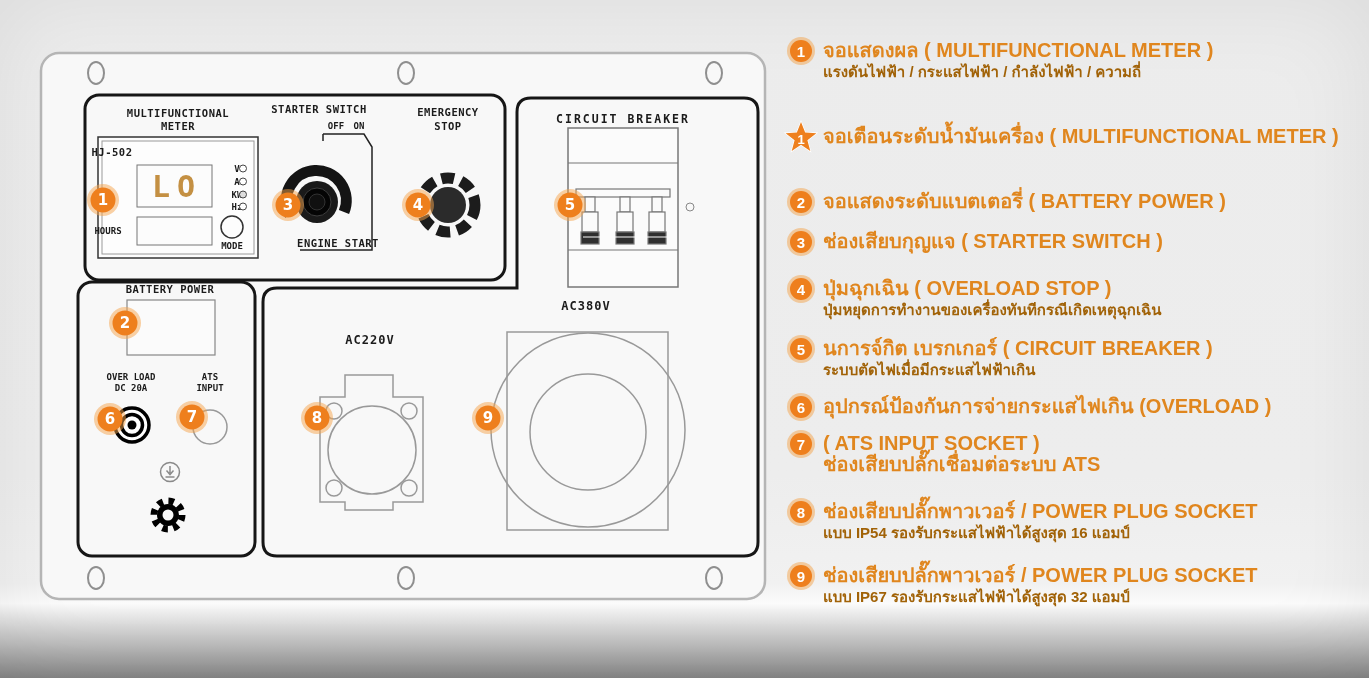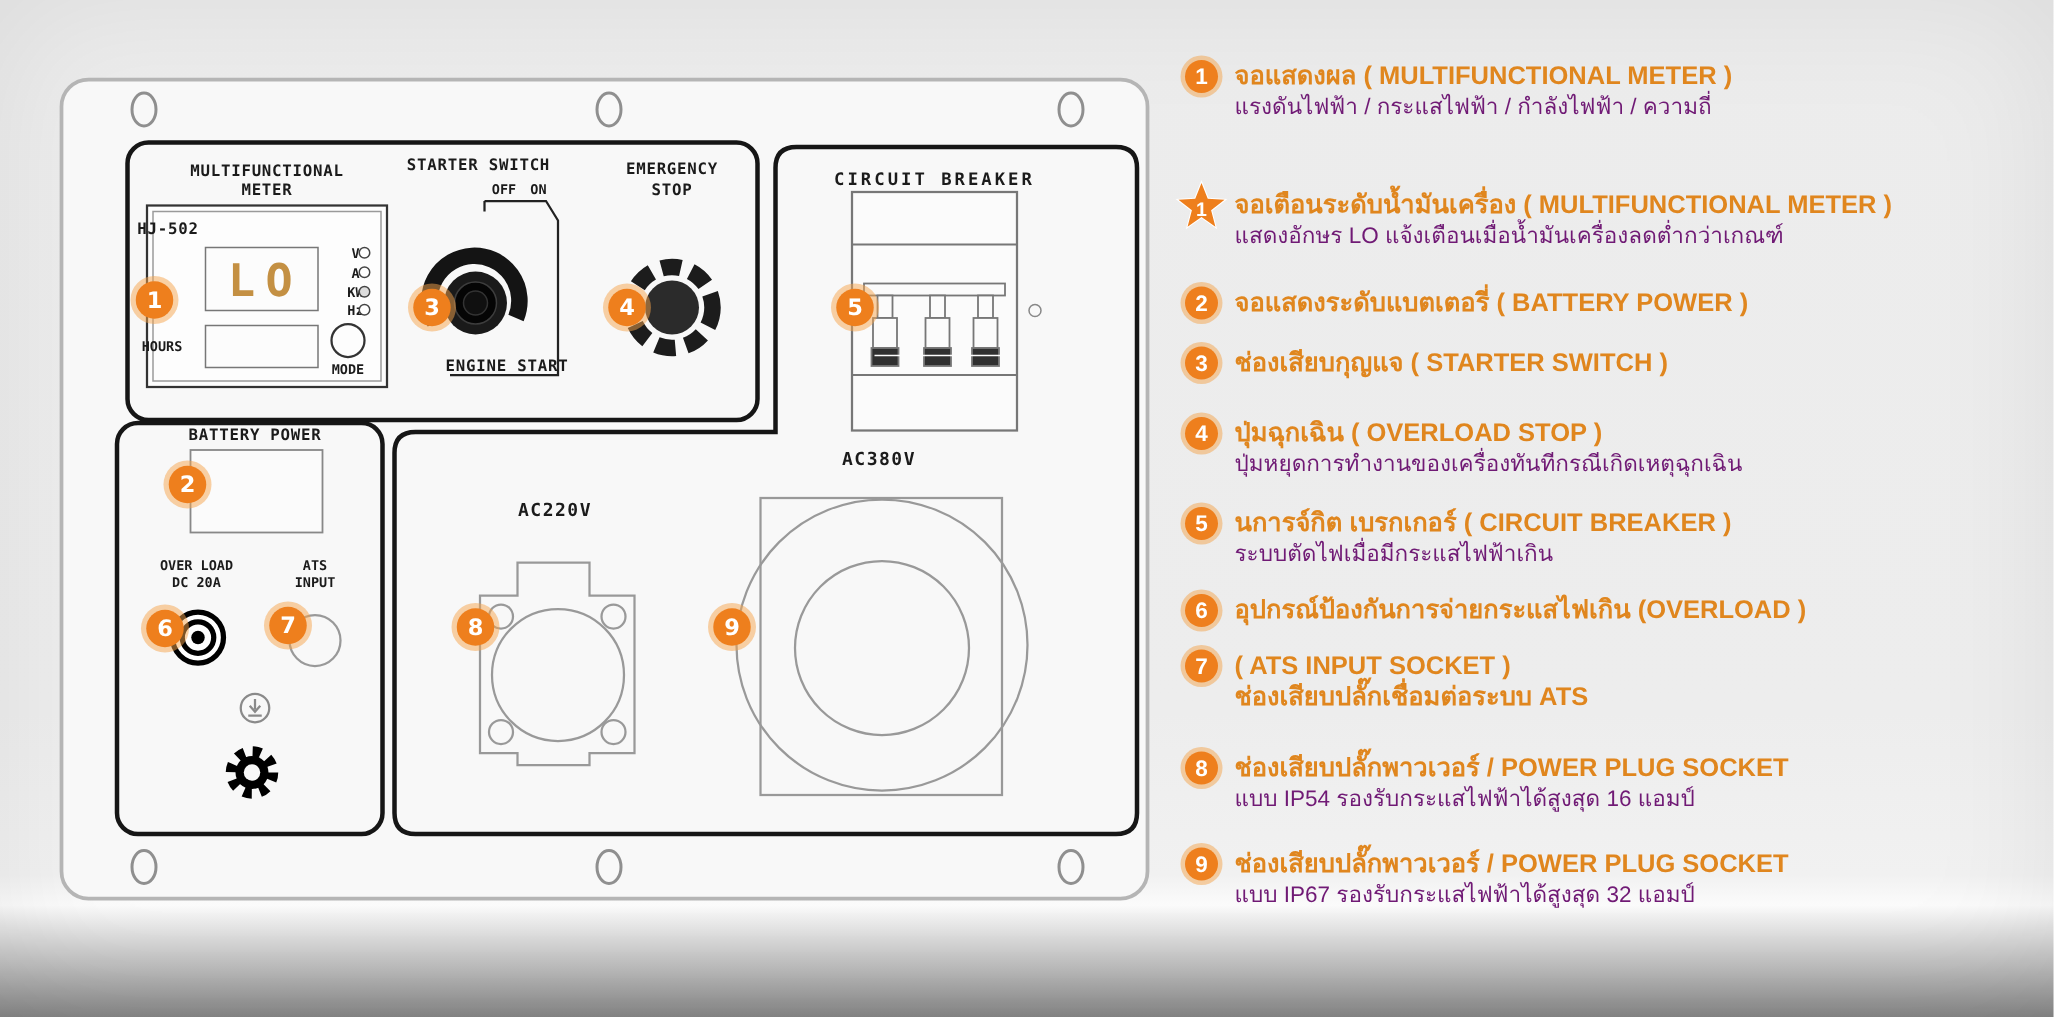--- a/index.html
+++ b/index.html
@@ -25,22 +25,22 @@
     flex:none;width:22px;height:22px;border-radius:50%;background:#ee7f1d;color:#fff;
     display:flex;align-items:center;justify-content:center;font-size:15px;font-weight:bold;
     box-shadow:0 0 0 3px rgba(244,164,76,.5);margin-right:11px;margin-top:0;
   }
   .lg-star{flex:none;width:32px;height:32px;position:relative;margin-left:-5px;margin-right:6px;margin-top:-4px}
   .lg-star .star-bg,.lg-star .star-fg{position:absolute;clip-path:polygon(50% 0%,63% 33%,98% 35%,70% 57%,79% 91%,50% 71%,21% 91%,30% 57%,2% 35%,37% 33%)}
   .lg-star .star-bg{inset:-2px;background:#ffffff}
   .lg-star .star-fg{inset:0;background:#ee7f1d}
   .lg-star .star-num{position:absolute;inset:0;display:flex;align-items:center;justify-content:center;color:#fff;font-size:13px;font-weight:bold;padding-top:3px}
   .lg-text{white-space:nowrap}
-  .lg-title{font-size:17px;font-weight:bold;color:#e0861e;line-height:21px}
-  .lg-sub{font-size:15px;font-weight:normal;color:#701a75;line-height:21px}
+  .lg-title{font-size:20px;font-weight:bold;color:#e0861e;line-height:21px}
+  .lg-sub{font-size:15px;font-weight:bold;color:#a16207;line-height:21px}
 </style>
 </head>
 <body>
 
 <div class="vignette"></div>
 
 <svg id="panel-svg" viewBox="0 0 730 552" width="730" height="552">
 
   <rect x="3" y="3" width="724" height="546" rx="18" fill="#f8f8f8" stroke="#b5b5b5" stroke-width="2.5"></rect>
 
@@ -224,21 +224,20 @@
   </div>
 
   <div class="lg-item" style="top:126px">
     <span class="lg-star">
       <i class="star-bg"></i>
       <i class="star-fg"></i>
       <b class="star-num">1</b>
     </span>
     <div class="lg-text">
       <div class="lg-title">จอเตือนระดับน้ำมันเครื่อง ( MULTIFUNCTIONAL METER )</div>
-      <div class="lg-sub">แสดงอักษร LO แจ้งเตือนเมื่อน้ำมันเครื่องลดต่ำกว่าเกณฑ์</div>
     </div>
   </div>
 
   <div class="lg-item" style="top:191px">
     <span class="lg-badge">2</span>
     <div class="lg-text">
       <div class="lg-title">จอแสดงระดับแบตเตอรี่ ( BATTERY POWER )</div>
     </div>
   </div>
 

